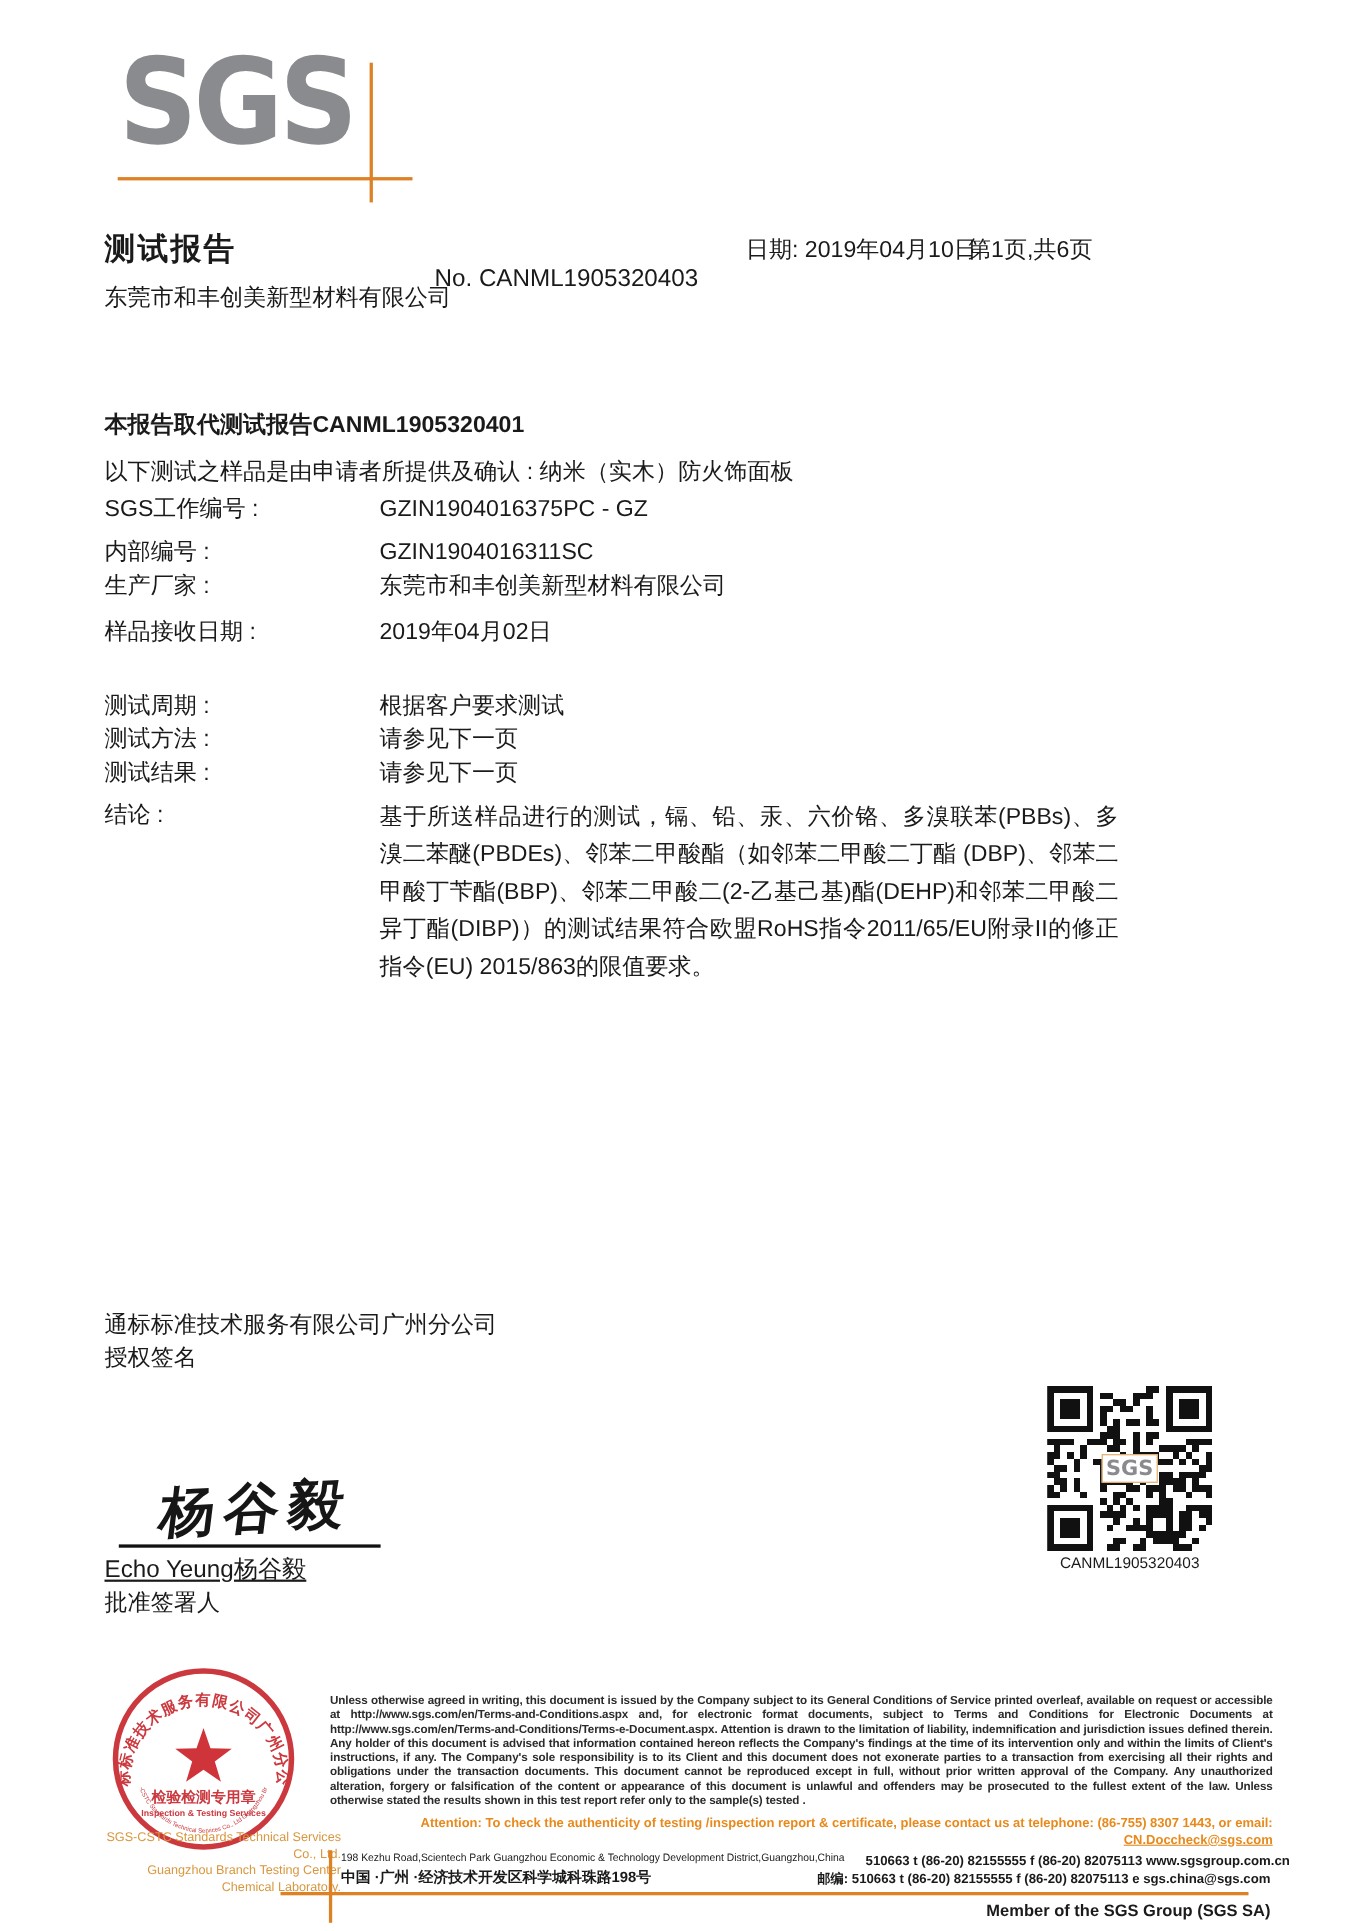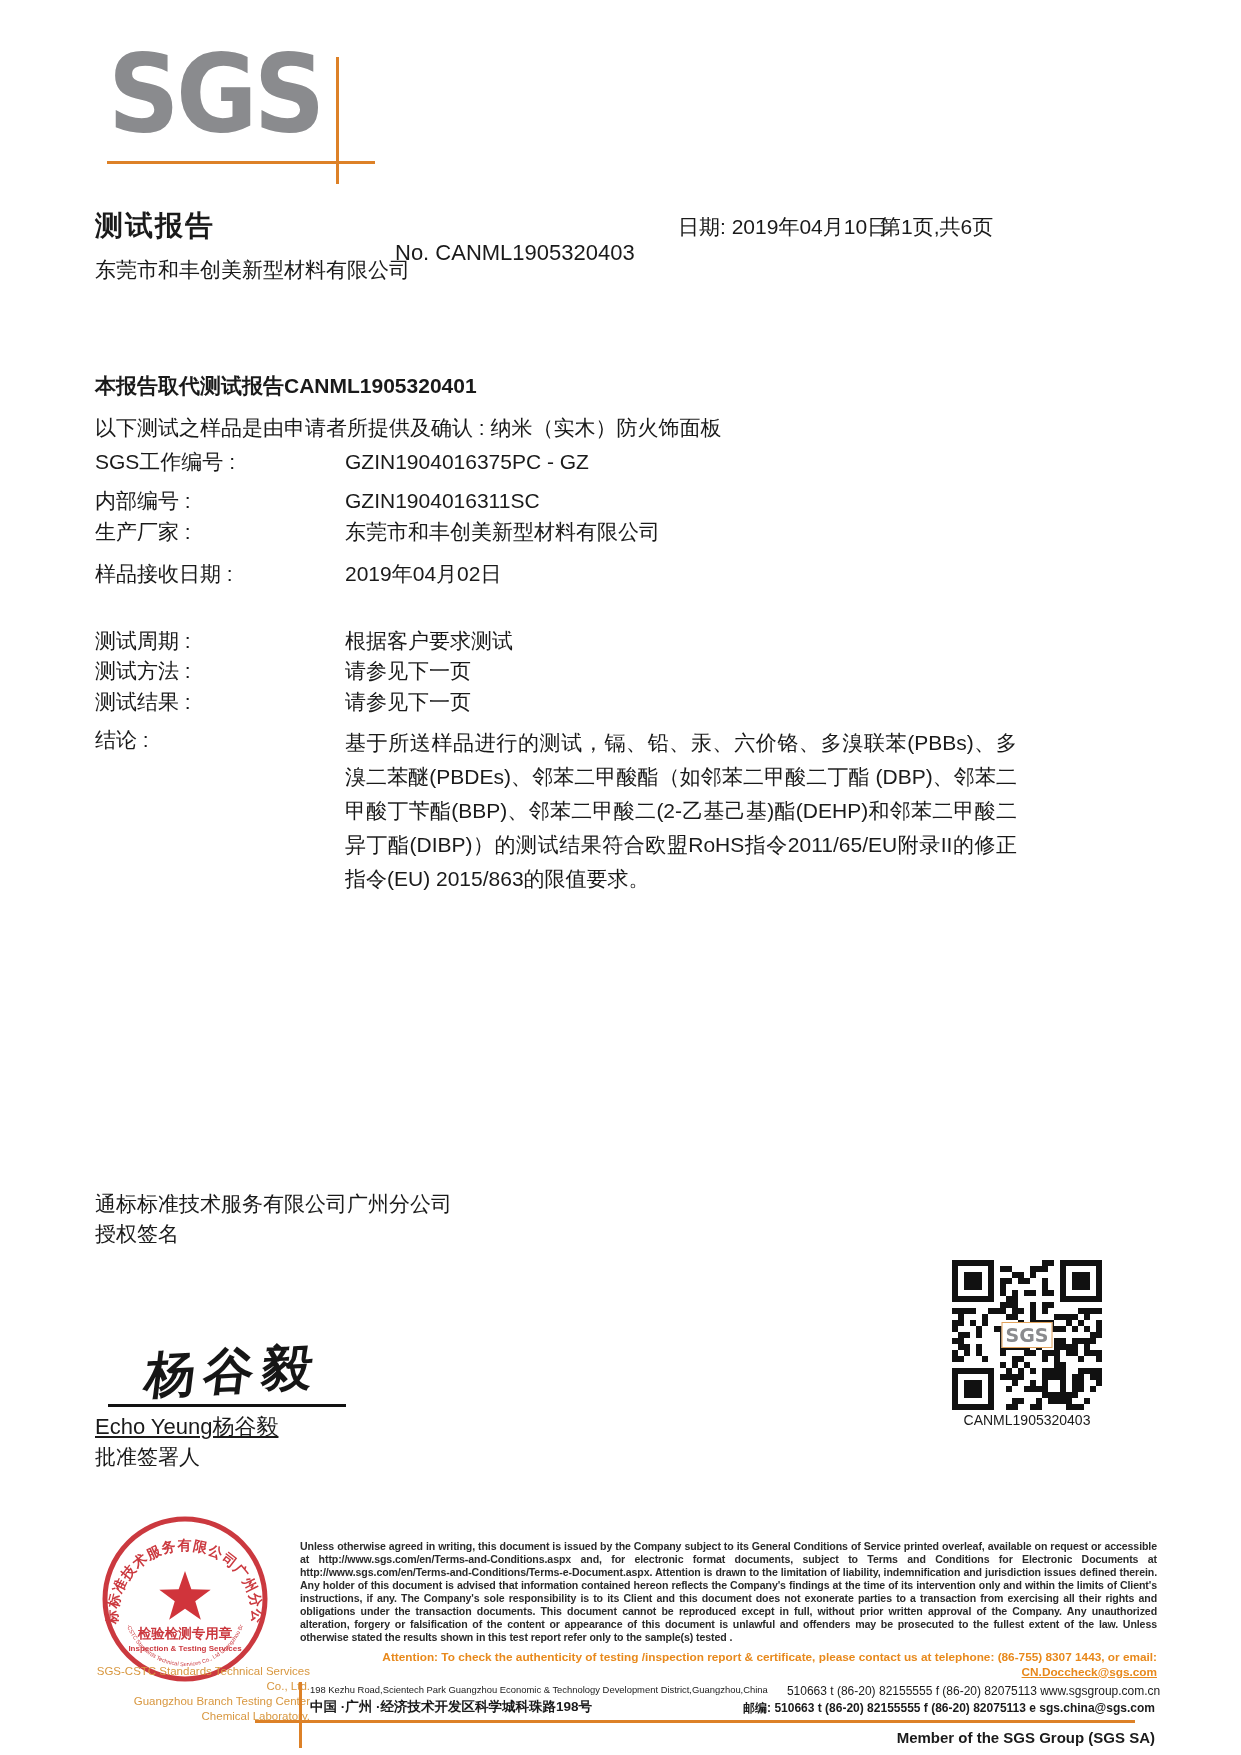--- a/index.html
+++ b/index.html
@@ -61,21 +61,21 @@
   .footer-company { position:absolute; left:86px; top:1664px; width:224px; text-align:right;
                     color:#d8973f; font-size:11.5px; line-height:15px; }
   .legal { position:absolute; left:300px; top:1540px; width:857px; font-size:10.6px; line-height:13px;
            text-align:justify; font-weight:bold; color:#2b2b2b; letter-spacing:-.1px; }
   .attention { position:absolute; left:300px; top:1650px; width:857px; font-size:11.8px; line-height:14.5px;
                color:#e8891c; font-weight:bold;text-align:right; }
   .attention .email { text-decoration:underline; color:#e8891c; }
   .addr-block { position:absolute; left:310px; top:1684px; width:845px; }
   .addr-line { display:flex; white-space:nowrap; }
   .addr-en  { font-size:9.8px; transform:scaleX(.96); transform-origin:left; }
-  .addr-en-contact { margin-left:auto; font-size:12px; font-weight:normal; }
+  .addr-en-contact { margin-left:auto; font-size:12px; font-weight:bold; }
   .addr-cn  { font-size:13.5px; font-weight:bold; }
   .addr-cn-contact { margin-left:auto; font-size:12px; font-weight:bold; margin-top:2px; }
   .crop-v { position:absolute; left:299px; top:1682px; width:3px; height:66px; background:#dd8127; }
   .crop-h { position:absolute; left:255px; top:1720px; width:880px; height:3px; background:#dd8127; }
   .member { position:absolute; left:755px; top:1729px; width:400px; text-align:right;
             font-size:15px; font-weight:bold; }
 </style>
 </head>
 <body>
 

